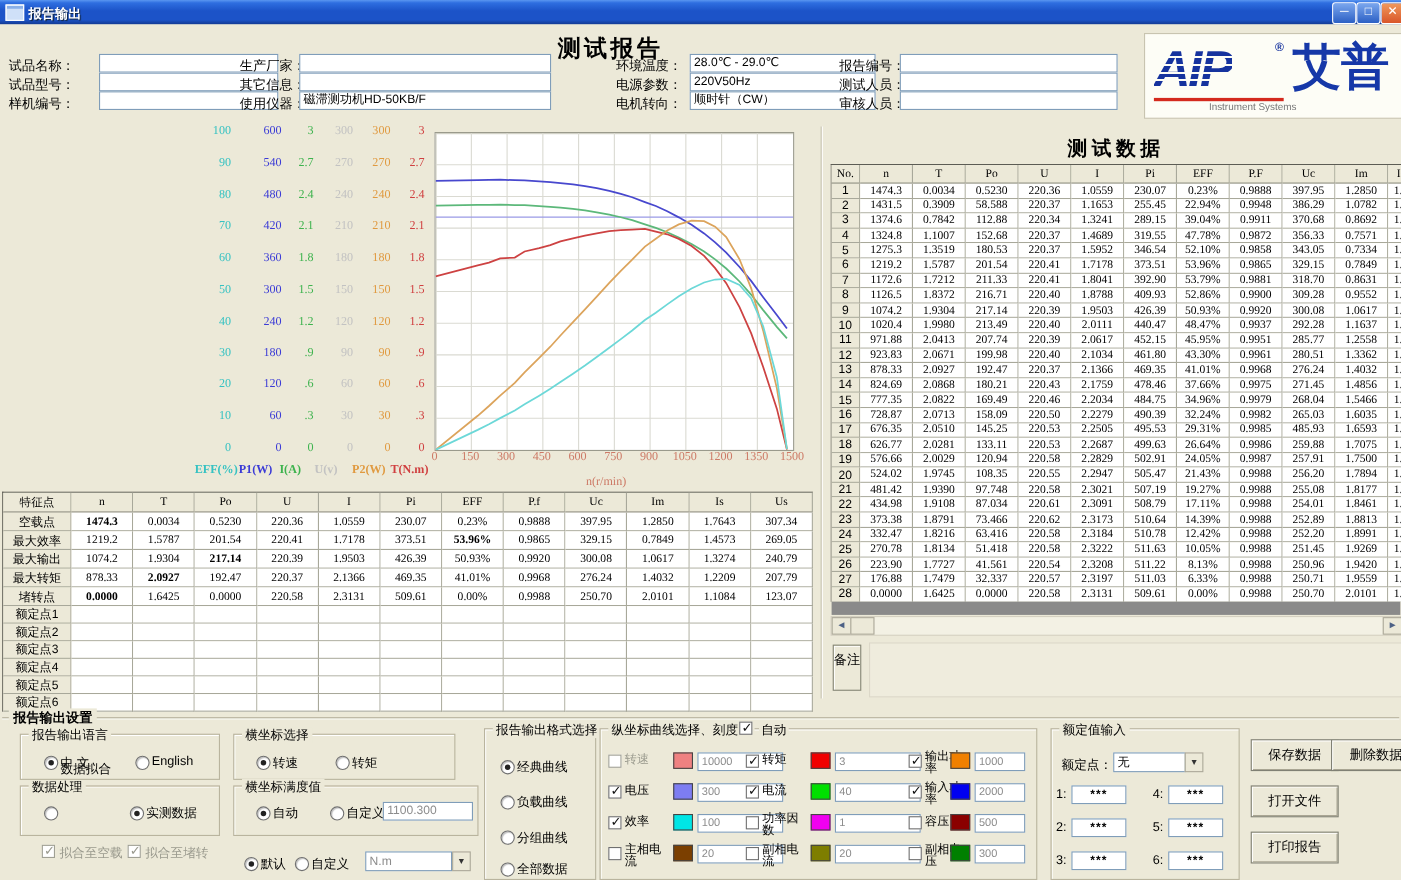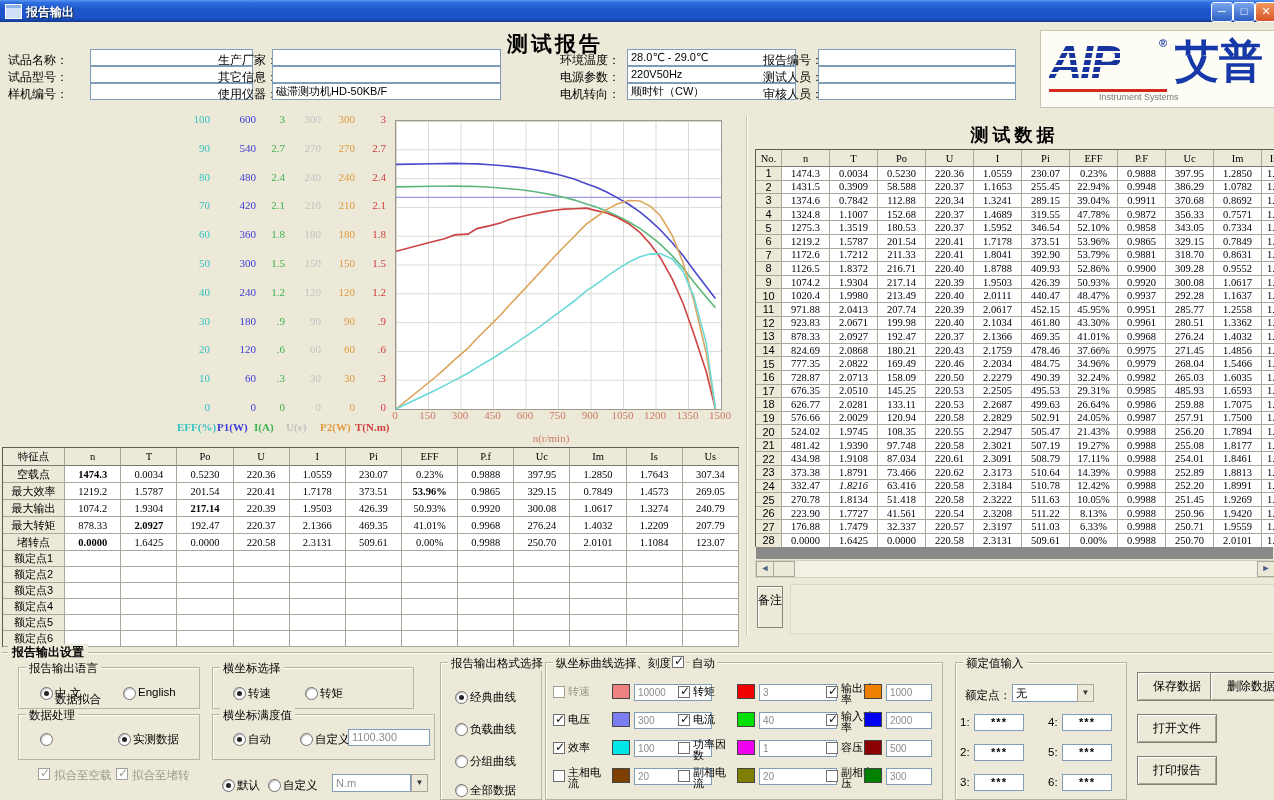--- a/index.html
+++ b/index.html
@@ -688,21 +688,21 @@
             <td style="height: 13.6px;">510.64</td>
             <td style="height: 13.6px;">14.39%</td>
             <td style="height: 13.6px;">0.9988</td>
             <td style="height: 13.6px;">252.89</td>
             <td style="height: 13.6px;">1.8813</td>
             <td style="height: 13.6px;">1.1</td>
           </tr>
           <tr>
             <td class="lc" style="height: 13.6px;">24</td>
             <td style="height: 13.6px;">332.47</td>
-            <td style="height: 13.6px; font-style: italic;">1.8216</td>
+            <td style="height: 13.6px;">1.8216</td>
             <td style="height: 13.6px;">63.416</td>
             <td style="height: 13.6px;">220.58</td>
             <td style="height: 13.6px;">2.3184</td>
             <td style="height: 13.6px;">510.78</td>
             <td style="height: 13.6px;">12.42%</td>
             <td style="height: 13.6px;">0.9988</td>
             <td style="height: 13.6px;">252.20</td>
             <td style="height: 13.6px;">1.8991</td>
             <td style="height: 13.6px;">1.1</td>
           </tr>

